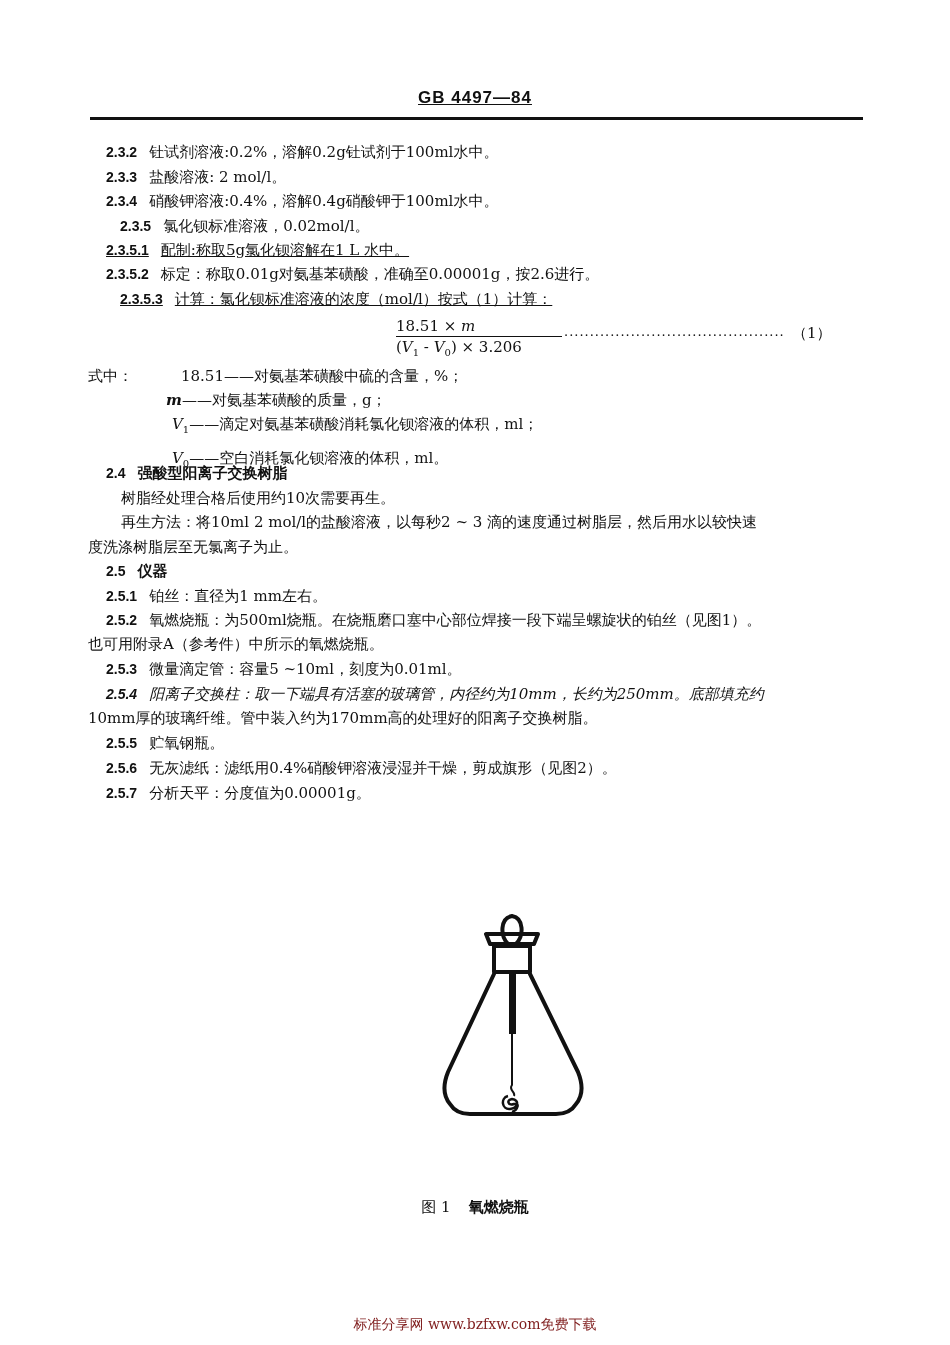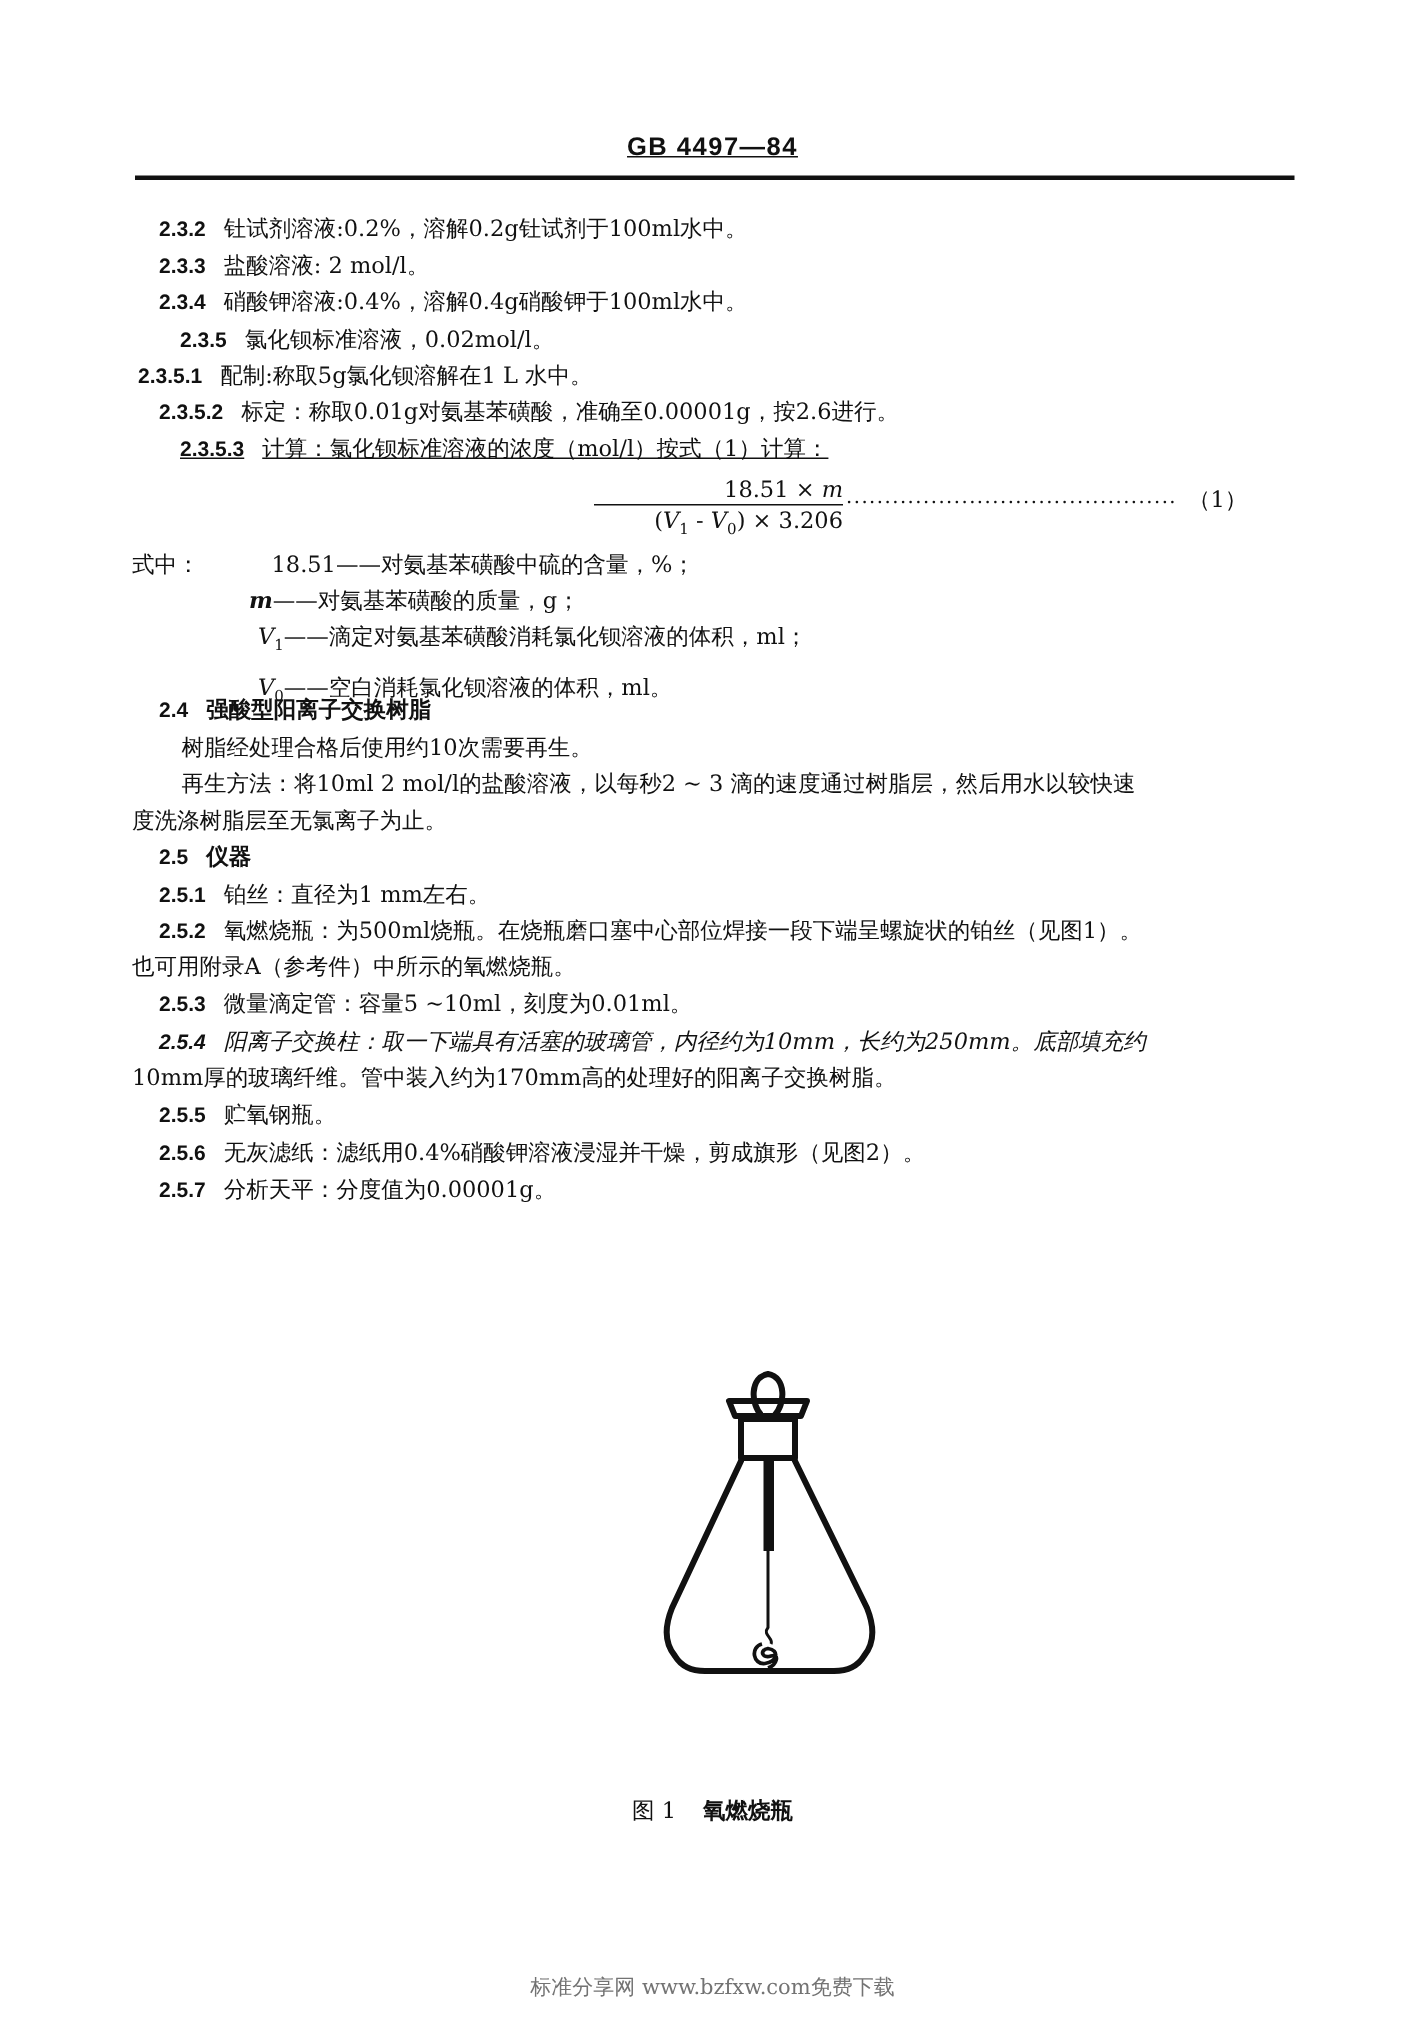--- a/index.html
+++ b/index.html
@@ -5,52 +5,52 @@
   html, body { margin:0; padding:0; background:#ffffff; }
   body { width:950px; height:1345px; position:relative; overflow:hidden;
          font-family:"DejaVu Serif", serif; color:#111; }
   .header { position:absolute; left:0; width:950px; top:88px; text-align:center;
             font-family:"Liberation Sans", sans-serif; font-weight:bold; font-size:17px; letter-spacing:1px;text-decoration:underline; }
   .rule { position:absolute; left:90px; width:773px; top:117px; height:3px; background:#111; }
   .line { position:absolute; font-size:15px; line-height:20px; white-space:nowrap; }
   .num { font-family:"Liberation Sans", sans-serif; font-weight:bold; font-size:14px; margin-right:12px; }
   .bold { font-weight:bold; }
   .formula { position:absolute; left:396px; top:316px; width:440px; height:40px; }
-  .frac { position:absolute; left:0; top:0; width:166px; text-align:right; font-size:15px; }
+  .frac { position:absolute; left:0; top:0; width:166px; text-align:left; font-size:15px; }
   .frac .top { height:20px; line-height:20px; border-bottom:1px solid #111; }
   .frac .bot { height:20px; line-height:20px; }
   .dots { position:absolute; left:168px; top:8px; width:220px; overflow:hidden; font-size:13px; letter-spacing:1px; }
   .eqno { position:absolute; left:396px; top:8px; font-size:15px; }
   i { font-style:italic; }
   sub { font-size:10px; }
   .figure { position:absolute; left:430px; top:900px; width:170px; height:225px; }
   .caption { position:absolute; left:0; width:950px; top:1198px; text-align:center; font-size:15px; }
   .caption .fig-no { margin-right:18px; }
   .caption .fig-title { font-weight:bold;text-align:center; }
-  .footer { position:absolute; left:0; width:950px; top:1316px; text-align:center; font-size:14px; color:#737373; }
+  .footer { position:absolute; left:0; width:950px; top:1316px; text-align:center; font-size:14px; color:#7f1d1d; }
 </style>
 </head>
 <body>
 
 <div class="header">GB 4497—84</div>
 <div class="rule"></div>
 
 <div class="line" style="left:106px;top:142px;">
   <span class="num">2.3.2</span><span>钍试剂溶液:0.2%，溶解0.2g钍试剂于100ml水中。</span>
 </div>
 <div class="line" style="left:106px;top:167px;">
   <span class="num">2.3.3</span><span>盐酸溶液: 2 mol/l。</span>
 </div>
 <div class="line" style="left:106px;top:191px;">
   <span class="num">2.3.4</span><span>硝酸钾溶液:0.4%，溶解0.4g硝酸钾于100ml水中。</span>
 </div>
 <div class="line" style="left:120px;top:216px;">
   <span class="num">2.3.5</span><span>氯化钡标准溶液，0.02mol/l。</span>
 </div>
-<div class="line" style="left:92px;top:240px;">
+<div class="line" style="left:106px;top:240px;text-decoration:underline;">
   <span class="num">2.3.5.1</span><span>配制:称取5g氯化钡溶解在1 L 水中。</span>
 </div>
 <div class="line" style="left:106px;top:264px;">
   <span class="num">2.3.5.2</span><span>标定：称取0.01g对氨基苯磺酸，准确至0.00001g，按2.6进行。</span>
 </div>
 <div class="line" style="left:120px;top:289px;text-decoration:underline;">
   <span class="num">2.3.5.3</span><span>计算：氯化钡标准溶液的浓度（mol/l）按式（1）计算：</span>
 </div>
 
 <div class="formula">

